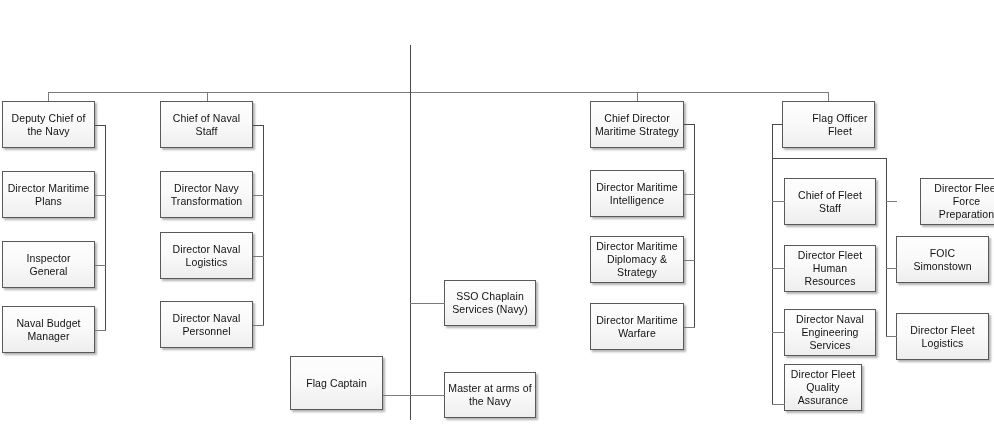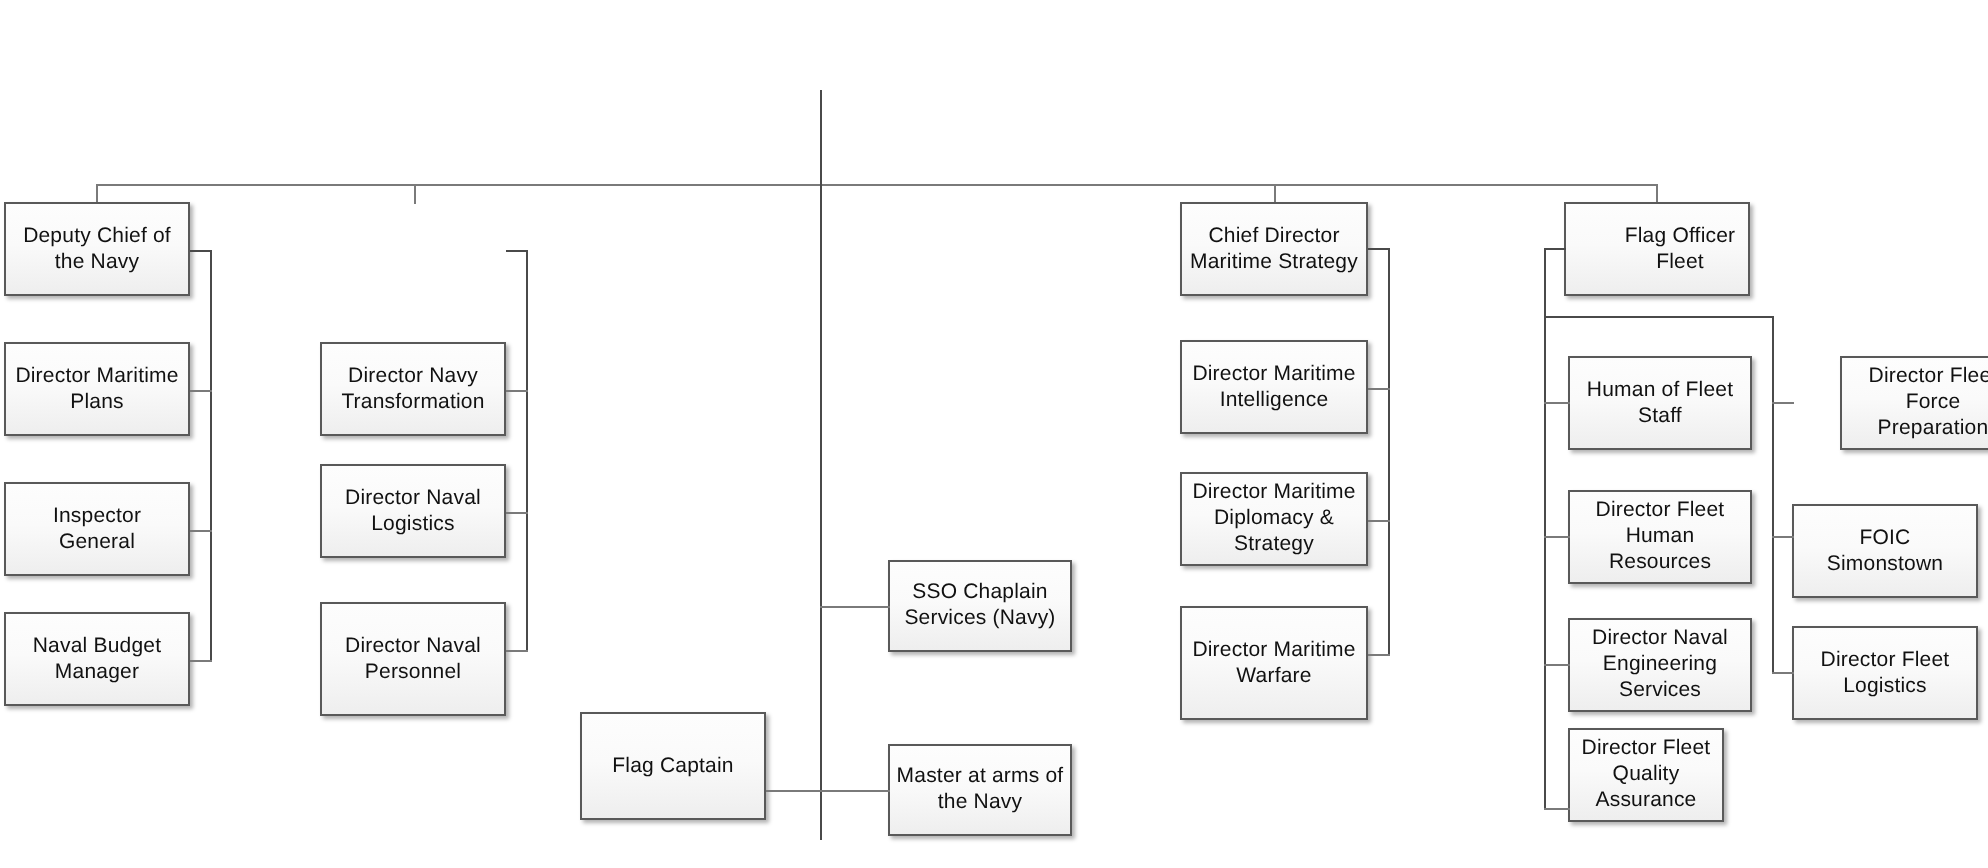--- a/index.html
+++ b/index.html
@@ -81,30 +81,33 @@
   <div class="node" style="left:2px; top:306px; width:93px; height:47px;">
     <span>Naval Budget Manager</span>
   </div>
 
   <div class="conn v dark" style="left:105px; top:125px; width:1px; height:205px;"></div>
   <div class="conn h dark" style="left:95px; top:125px; width:11px; height:1px;"></div>
   <div class="conn h" style="left:95px; top:195px; width:11px; height:1px;"></div>
   <div class="conn h" style="left:95px; top:265px; width:11px; height:1px;"></div>
   <div class="conn h" style="left:95px; top:330px; width:11px; height:1px;"></div>
 
+  <div class="node" style="left:160px; top:101px; width:93px; height:47px;">
+    <span>Chief of Naval Staff</span>
+  </div>
 
   <div class="node" style="left:160px; top:232px; width:93px; height:47px;">
     <span>Director Naval Logistics</span>
   </div>
 
   <div class="node" style="left:160px; top:171px; width:93px; height:47px;">
     <span>Director Navy Transformation</span>
   </div>
 
-  <div class="node" style="left:160px; top:301px; width:93px; height:57px;">
+  <div class="node" style="left:160px; top:301px; width:93px; height:47px;">
     <span>Director Naval Personnel</span>
   </div>
 
   <div class="conn v dark" style="left:263px; top:125px; width:1px; height:200px;"></div>
   <div class="conn h dark" style="left:253px; top:125px; width:11px; height:1px;"></div>
   <div class="conn h" style="left:253px; top:195px; width:11px; height:1px;"></div>
   <div class="conn h" style="left:253px; top:256px; width:11px; height:1px;"></div>
   <div class="conn h" style="left:253px; top:325px; width:11px; height:1px;"></div>
 
   <div class="node" style="left:590px; top:101px; width:94px; height:47px;">
@@ -112,42 +115,42 @@
   </div>
 
   <div class="node" style="left:590px; top:170px; width:94px; height:47px;">
     <span>Director Maritime Intelligence</span>
   </div>
 
   <div class="node" style="left:590px; top:236px; width:94px; height:47px;">
     <span>Director Maritime Diplomacy &amp; Strategy</span>
   </div>
 
-  <div class="node" style="left:590px; top:303px; width:94px; height:57px;">
+  <div class="node" style="left:590px; top:303px; width:94px; height:47px;">
     <span>Director Maritime Warfare</span>
   </div>
 
   <div class="conn v dark" style="left:694px; top:124px; width:1px; height:203px;"></div>
   <div class="conn h dark" style="left:684px; top:124px; width:11px; height:1px;"></div>
   <div class="conn h" style="left:684px; top:194px; width:11px; height:1px;"></div>
   <div class="conn h" style="left:684px; top:260px; width:11px; height:1px;"></div>
   <div class="conn h" style="left:684px; top:327px; width:11px; height:1px;"></div>
 
   <div class="node" style="left:782px; top:101px; width:93px; height:47px;padding-left:26px;">
     <span>Flag Officer Fleet</span>
   </div>
 
   <div class="conn h dark" style="left:772px; top:124px; width:11px; height:1px;"></div>
   <div class="conn v dark" style="left:772px; top:124px; width:1px; height:280px;"></div>
 
   <div class="conn h dark" style="left:772px; top:158px; width:115px; height:1px;"></div>
   <div class="conn v dark" style="left:886px; top:158px; width:1px; height:179px;"></div>
 
   <div class="node" style="left:784px; top:178px; width:92px; height:47px;">
-    <span>Human of Fleet Staff</span>
+    <span>Chief of Fleet Staff</span>
   </div>
 
   <div class="node" style="left:784px; top:245px; width:92px; height:47px;">
     <span>Director Fleet Human Resources</span>
   </div>
 
   <div class="node" style="left:784px; top:309px; width:92px; height:47px;">
     <span>Director Naval Engineering Services</span>
   </div>
 
@@ -157,21 +160,21 @@
 
   <div class="conn h" style="left:772px; top:201px; width:13px; height:1px;"></div>
   <div class="conn h" style="left:772px; top:268px; width:13px; height:1px;"></div>
   <div class="conn h" style="left:772px; top:332px; width:13px; height:1px;"></div>
   <div class="conn h" style="left:772px; top:404px; width:13px; height:1px;"></div>
 
   <div class="node" style="left:920px; top:178px; width:93px; height:47px;">
     <span>Director Fleet Force Preparation</span>
   </div>
 
-  <div class="node" style="left:896px; top:252px; width:93px; height:47px;">
+  <div class="node" style="left:896px; top:236px; width:93px; height:47px;">
     <span>FOIC Simonstown</span>
   </div>
 
   <div class="node" style="left:896px; top:313px; width:93px; height:47px;">
     <span>Director Fleet Logistics</span>
   </div>
 
   <div class="conn h" style="left:886px; top:201px; width:11px; height:1px;"></div>
   <div class="conn h" style="left:886px; top:268px; width:11px; height:1px;"></div>
   <div class="conn h" style="left:886px; top:336px; width:11px; height:1px;"></div>

